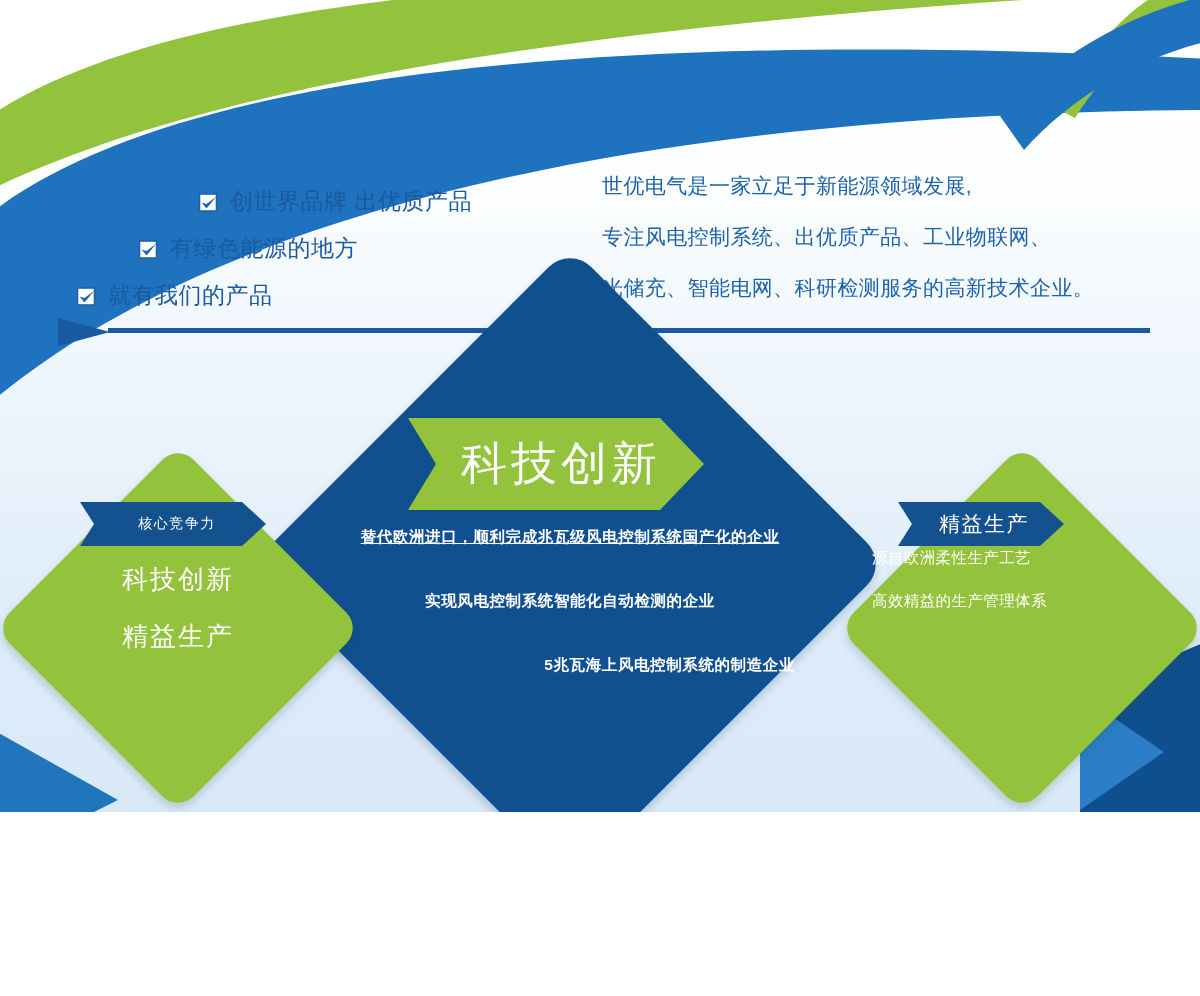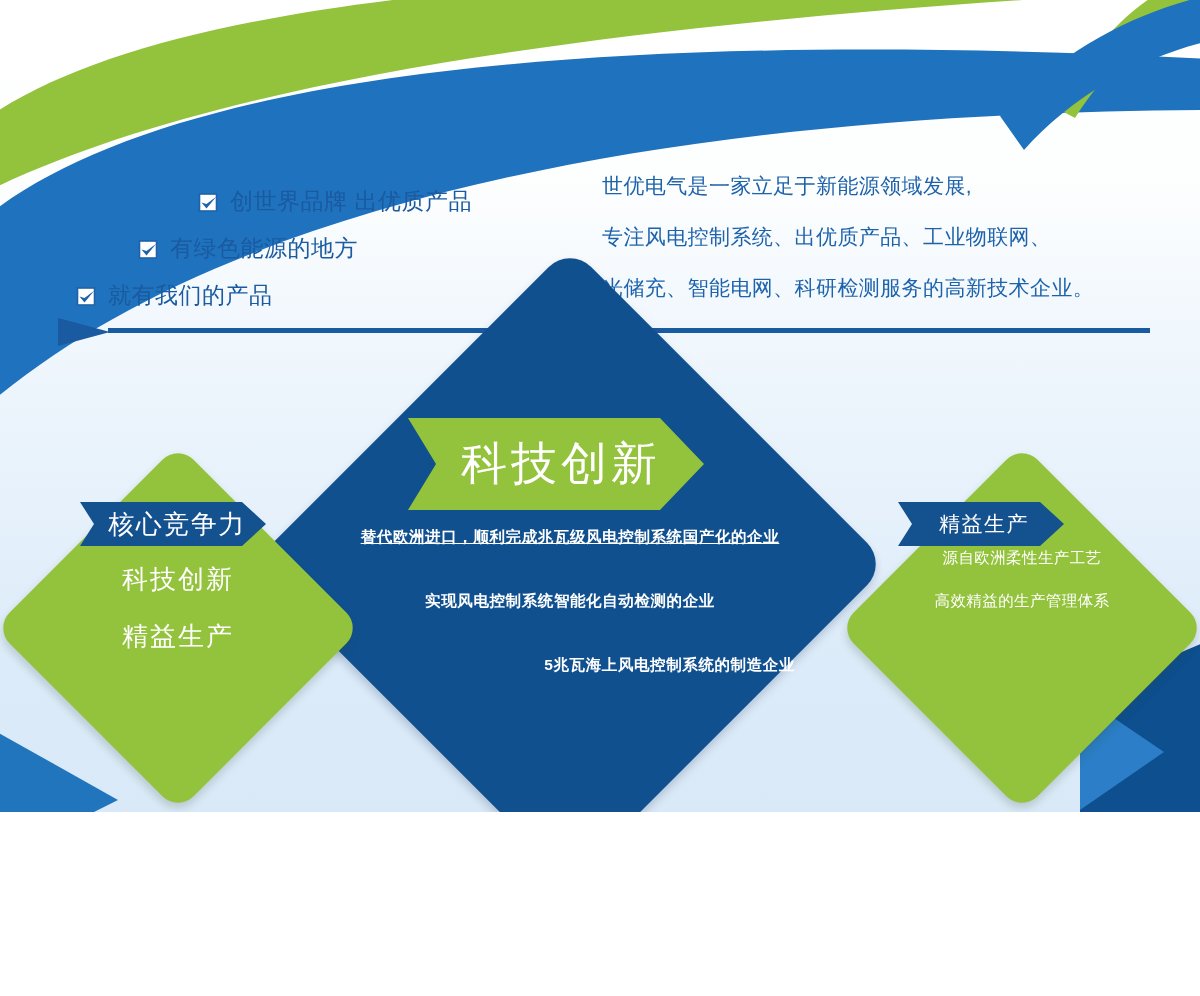--- a/index.html
+++ b/index.html
@@ -58,34 +58,34 @@
   }
   .center-lines .cl.wide{margin-left:-60px;margin-right:-60px;text-decoration:underline;}
   .center-lines .cl:last-child{margin-bottom:8px;text-align:right;}
 
   
   .left-lines{position:absolute;left:48px;top:562px;width:260px;text-align:center;}
   .left-lines .ll{color:#fff;font-size:26px;letter-spacing:2px;margin-bottom:22px;}
   .left-lines .ll:last-child{margin-bottom:0;}
 
   
-  .right-lines{position:absolute;left:872px;top:548px;width:300px;text-align:center;}
+  .right-lines{position:absolute;left:872px;top:548px;width:300px;text-align:left;}
   .right-lines .rl{color:#fff;font-size:15.5px;letter-spacing:.4px;margin-bottom:22px;white-space:nowrap;}
   .right-lines .rl:last-child{margin-bottom:0;}
 
   
   .ribbon{position:absolute;display:flex;align-items:center;justify-content:center;}
   .ribbon span{position:relative;z-index:2;color:#fff;white-space:nowrap;}
   .ribbon svg{position:absolute;left:0;top:0;}
 
   .ribbon-main{left:408px;top:418px;width:296px;height:92px;}
   .ribbon-main span{font-size:46px;letter-spacing:4px;padding-left:10px;}
 
   .ribbon-left{left:80px;top:502px;width:186px;height:44px;}
-  .ribbon-left span{font-size:26px;letter-spacing:1.5px;padding-left:8px;}
+  .ribbon-left span{font-size:14px;letter-spacing:1.5px;padding-left:8px;}
 
   .ribbon-right{left:898px;top:502px;width:166px;height:44px;}
   .ribbon-right span{font-size:21px;letter-spacing:1.5px;padding-left:6px;}
 </style>
 </head>
 <body>
 
 <div id="stage">
 
   <svg class="svg-layer" viewBox="0 0 1200 996">

